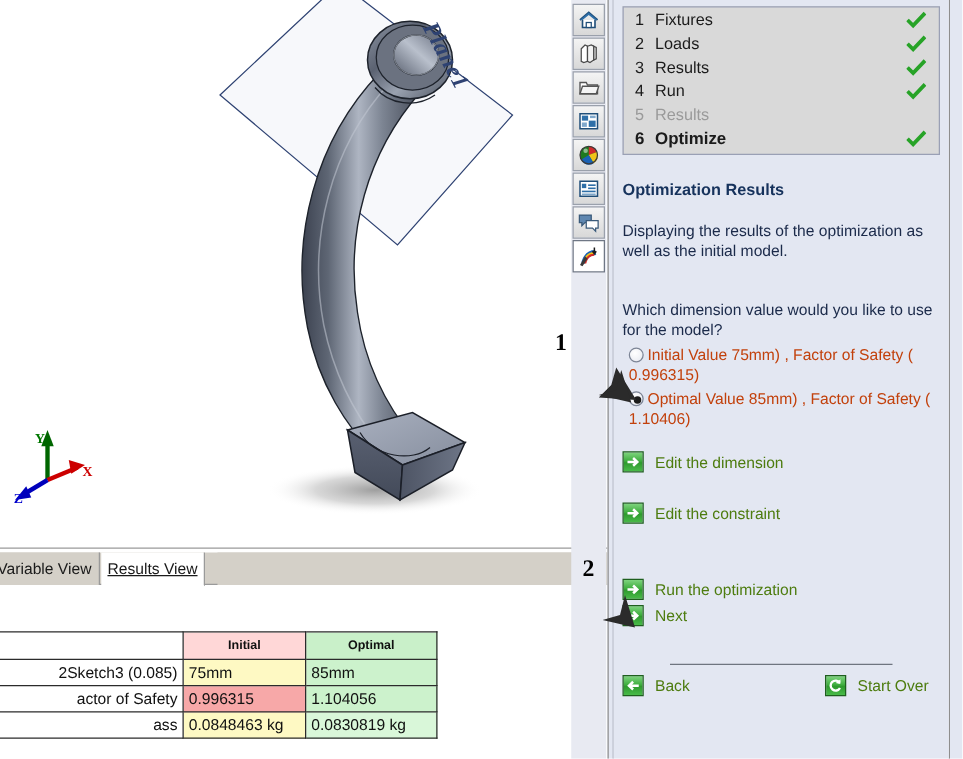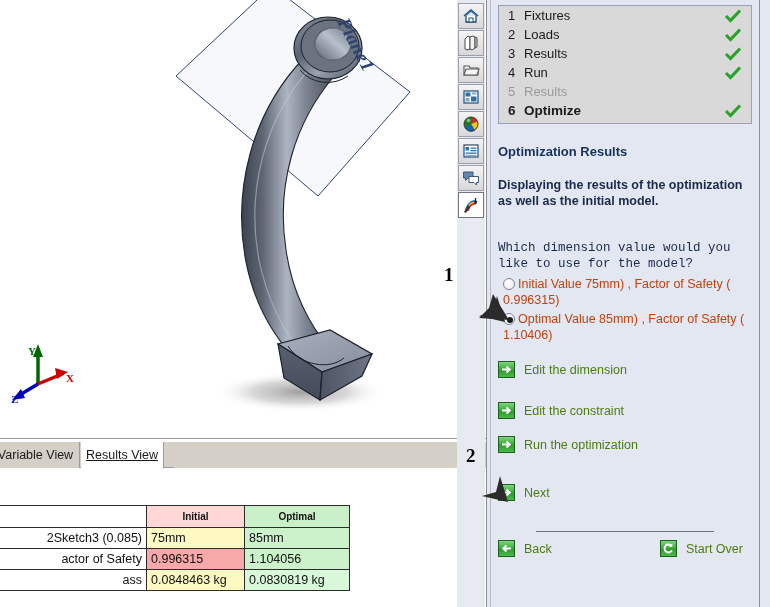--- a/index.html
+++ b/index.html
@@ -195,30 +195,28 @@
     font-weight: bold;
     color: #16325c;
   }
   #panel-desc {
     position: absolute;
     left: 7px; top: 177px;
     width: 248px;
     font-size: 12.5px;
     line-height: 16px;
     color: #1b2a4a;
-    font-weight: bold;
   }
   #panel-question {
     position: absolute;
     left: 7px; top: 240px;
     width: 252px;
     font-size: 12.5px;
     line-height: 16px;
     color: #1b2a4a;
-    font-family: Liberation Mono, monospace;
   }
 
   .radio-block {
     position: absolute;
     left: 12px;
     width: 254px;
     font-size: 12.5px;
     line-height: 16px;
     color: #c2410c;
     cursor: pointer;
@@ -251,21 +249,21 @@
     align-items: center;
     gap: 9px;
     cursor: pointer;
   }
   .action-label {
     font-size: 12.5px;
     color: #4d7c0f;
   }
   #act-edit-dimension { top: 361px; }
   #act-edit-constraint{ top: 402px; }
-  #act-run-optimize   { top: 436px; }
+  #act-run-optimize   { top: 463px; }
   #act-next           { top: 484px; }
   #act-back           { top: 540px; }
   #act-start-over     { left: 169px; top: 540px; }
 
   .gbtn {
     width: 17px; height: 17px;
     border: 1px solid #1e5f1e;
     background: linear-gradient(to bottom, #7ed47e 0%, #3fae3f 45%, #2e9a2e 55%, #49bb49 100%);
     display: flex; align-items: center; justify-content: center;
     flex: none;

